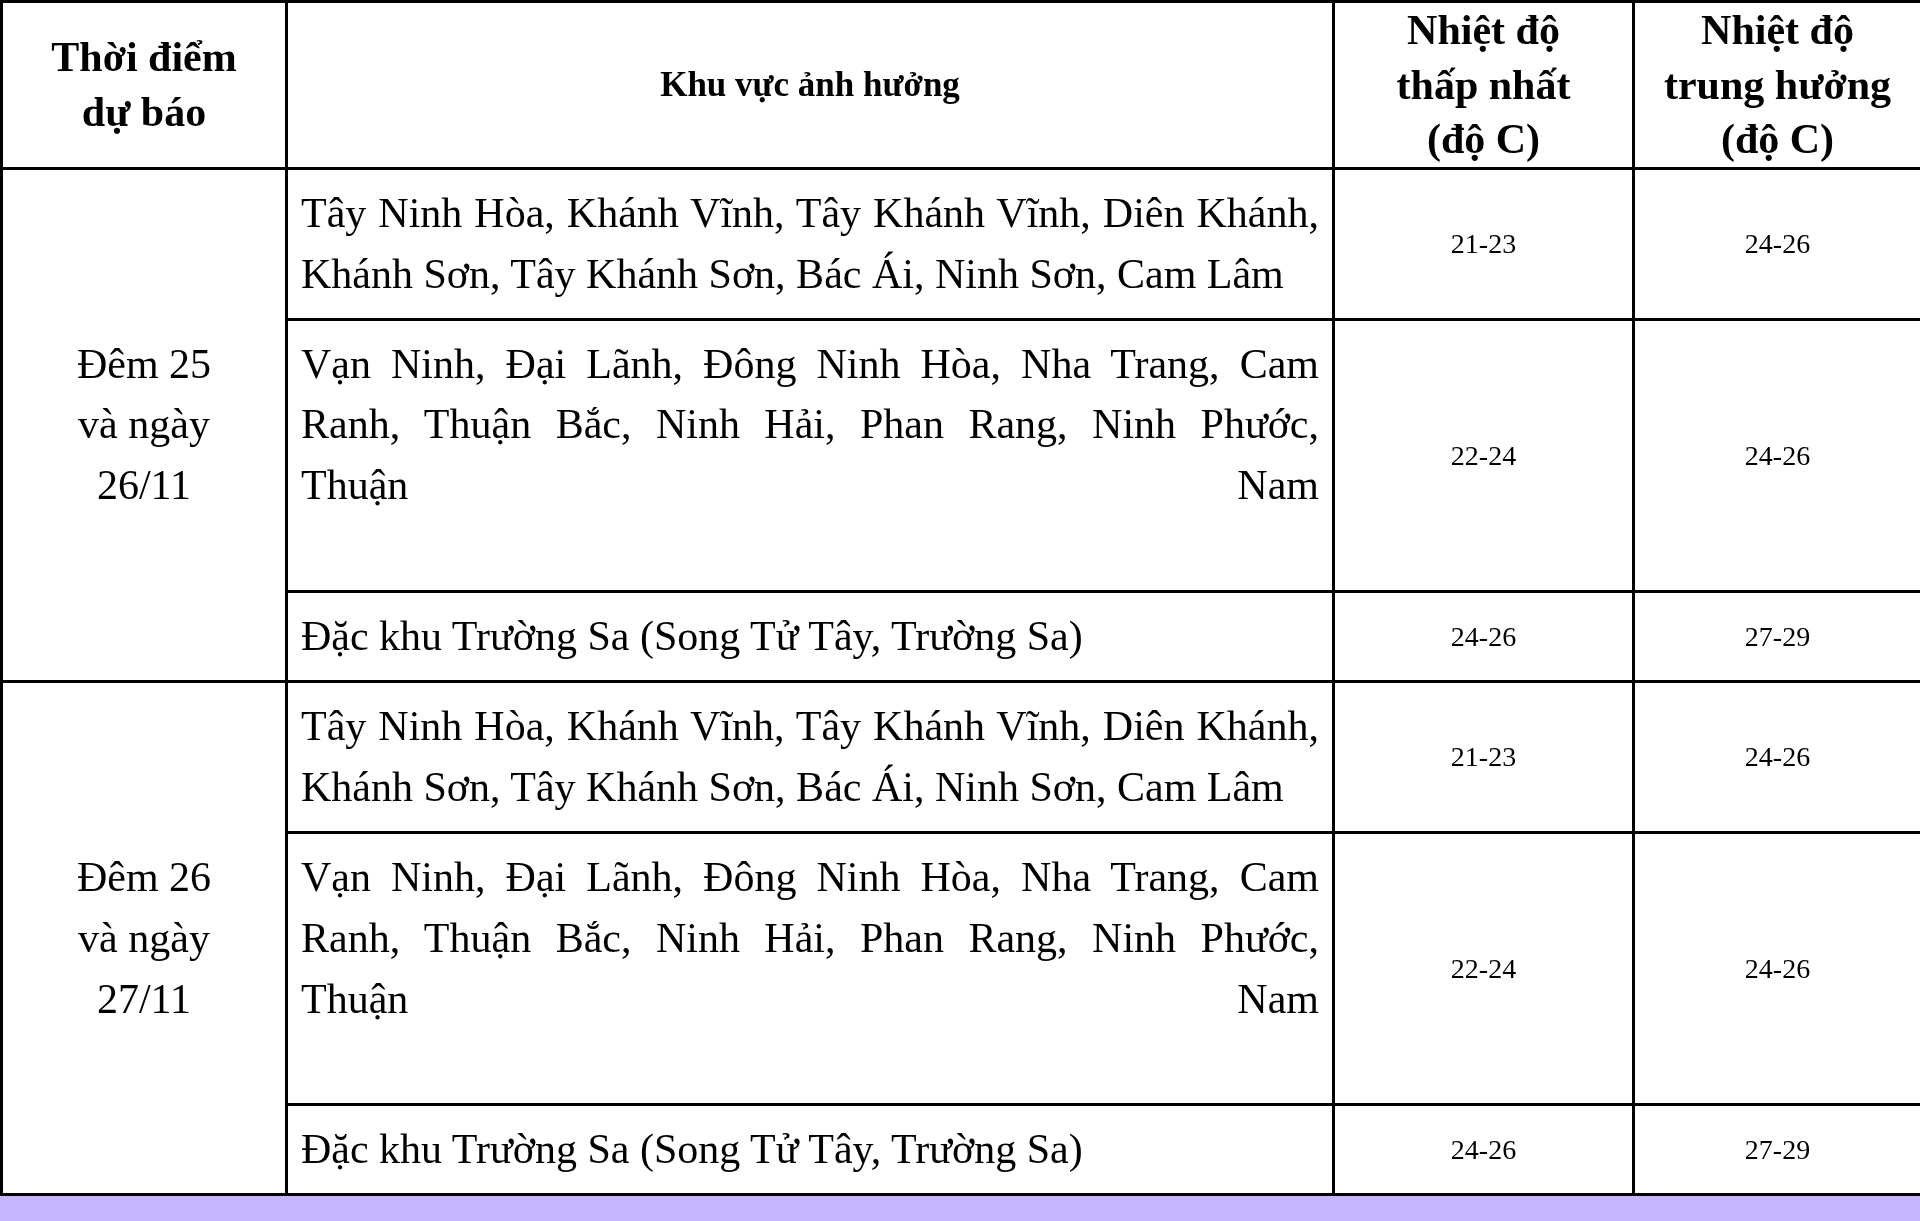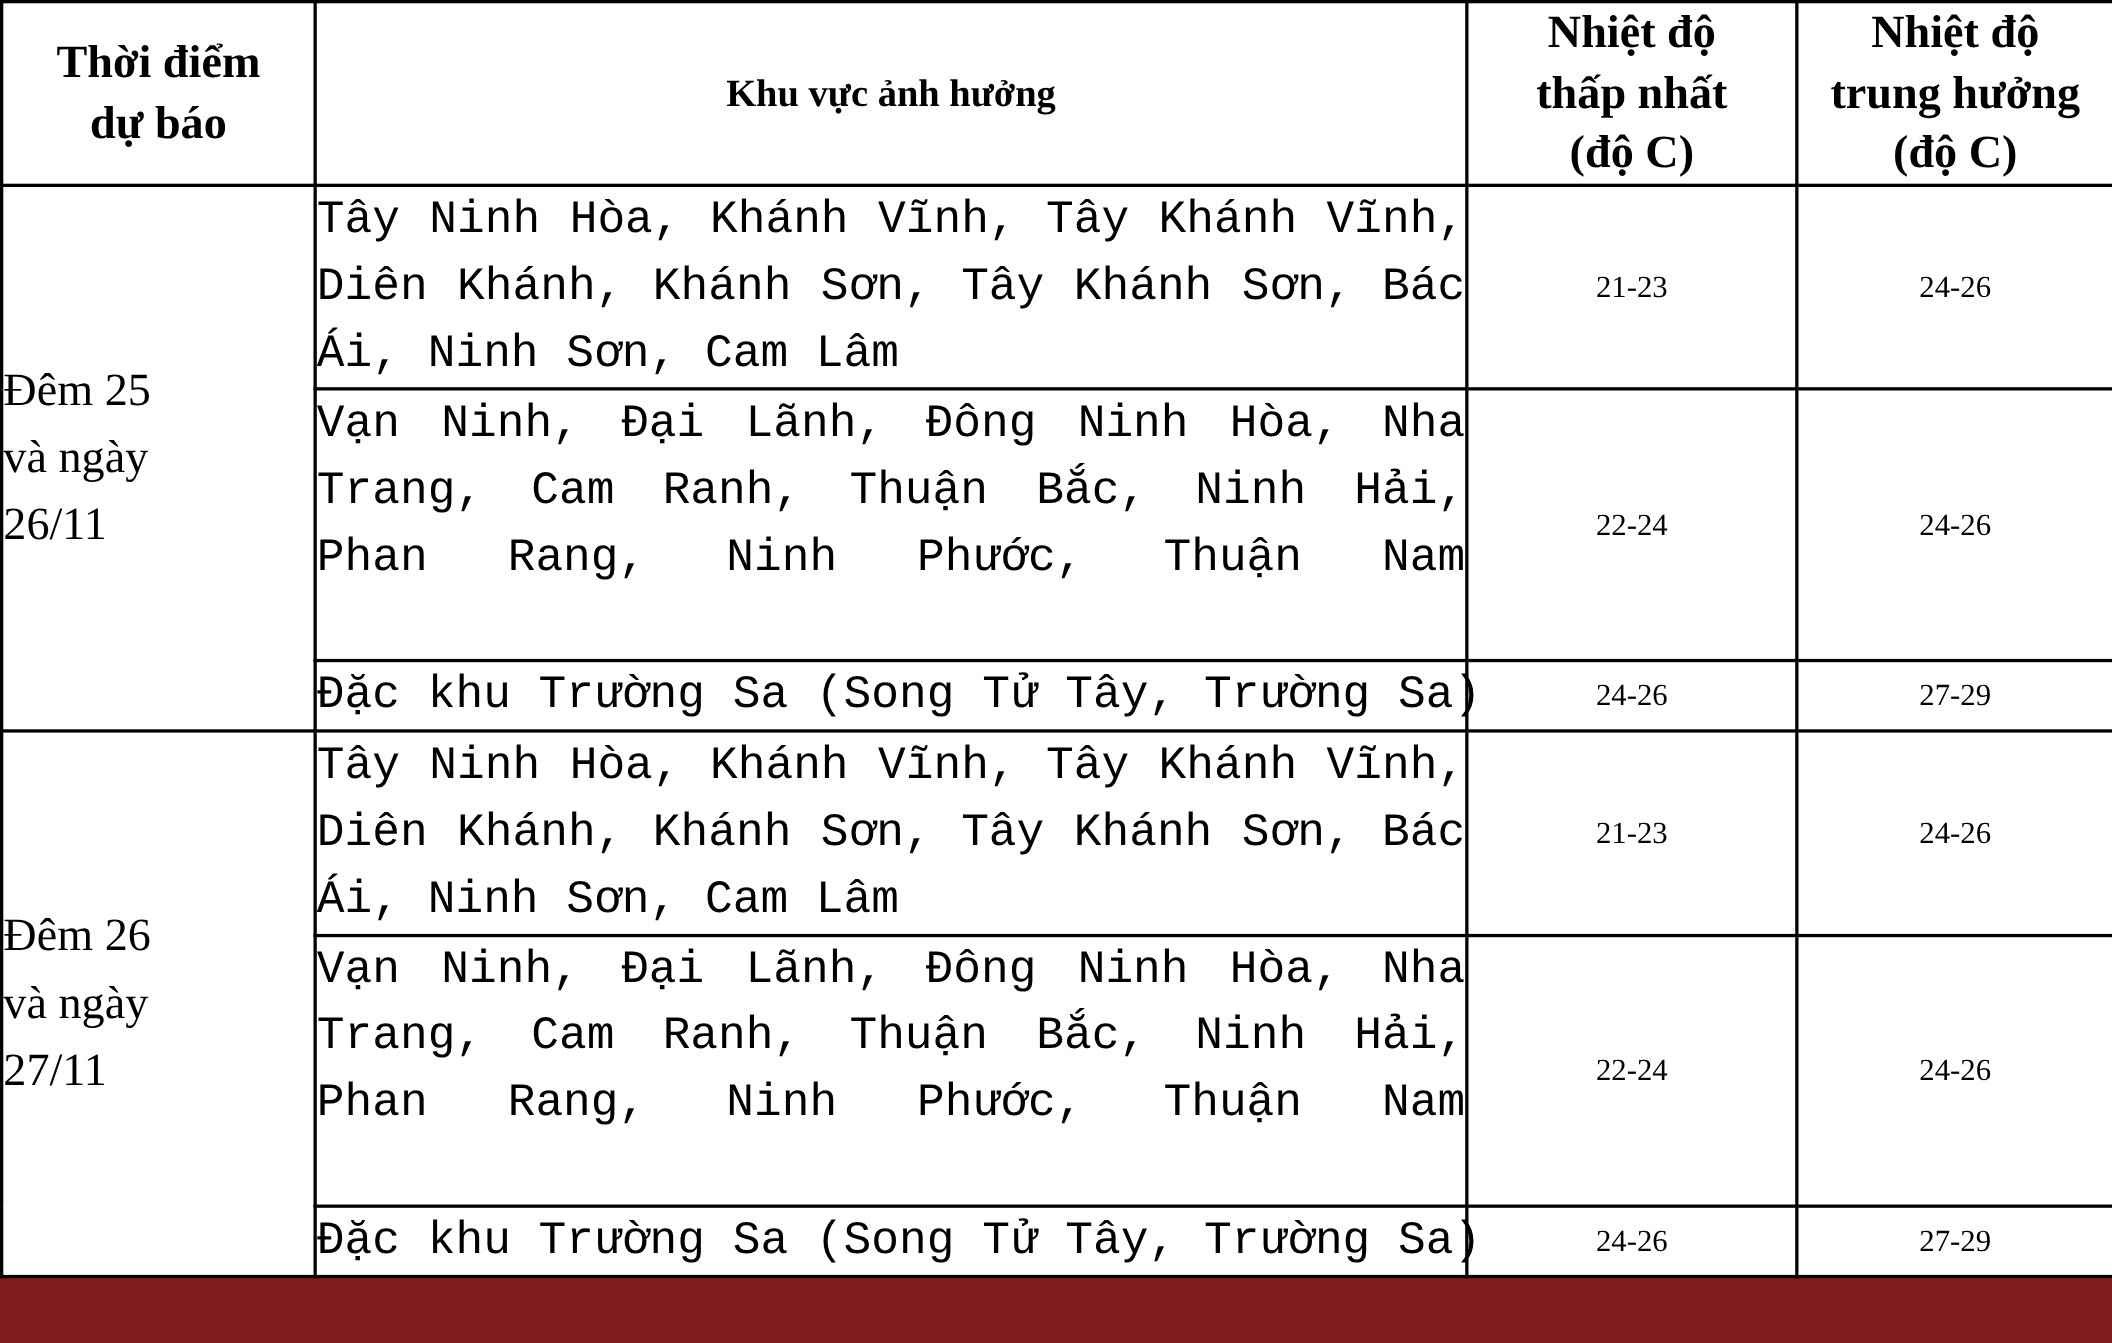--- a/index.html
+++ b/index.html
@@ -11,21 +11,21 @@
     width: 1920px;
     height: 1221px;
     font-family: "Liberation Serif", "DejaVu Serif", serif;
     color: #000000;
     overflow: hidden;
   }
   .sheet {
     width: 1920px;
     height: 1221px;
     position: relative;
-    background: #7f1d1d;
+    background: #c4b5fd;
   }
   table.forecast {
     border-collapse: collapse;
     table-layout: fixed;
     width: 1920px;
     margin: 0;
   }
   table.forecast td,
   table.forecast th {
     border: 3px solid #000000;
@@ -51,20 +51,21 @@
     text-align: center;
     font-weight: bold;
     font-size: 35px;
     line-height: 1.30;
     padding: 6px 4px 10px 4px;
   }
   .hdr-line { display: block; }
 
   
   .time-cell {
+    text-align: center;
     font-size: 42px;
     line-height: 1.45;
     padding: 4px 6px;
   }
   .time-line { display: block; white-space: nowrap; }
 
   
   .area-cell {
     font-size: 42px;
     line-height: 1.45;
@@ -72,22 +73,21 @@
     text-align: justify;
     text-justify: inter-word;
     -webkit-hyphens: none;
     hyphens: none;
   }
   .area-cell.nojust {
     text-align: left;
     white-space: nowrap;
   }
   .area-cell p {
-    margin: 0;
-    font-family: Liberation Mono, monospace;
+    margin: 13px;
   }
   
   .area-cell.just p {
     text-align: justify;
   }
   .area-cell.just p::after {
     content: "";
     display: inline-block;
     width: 100%;
   }

